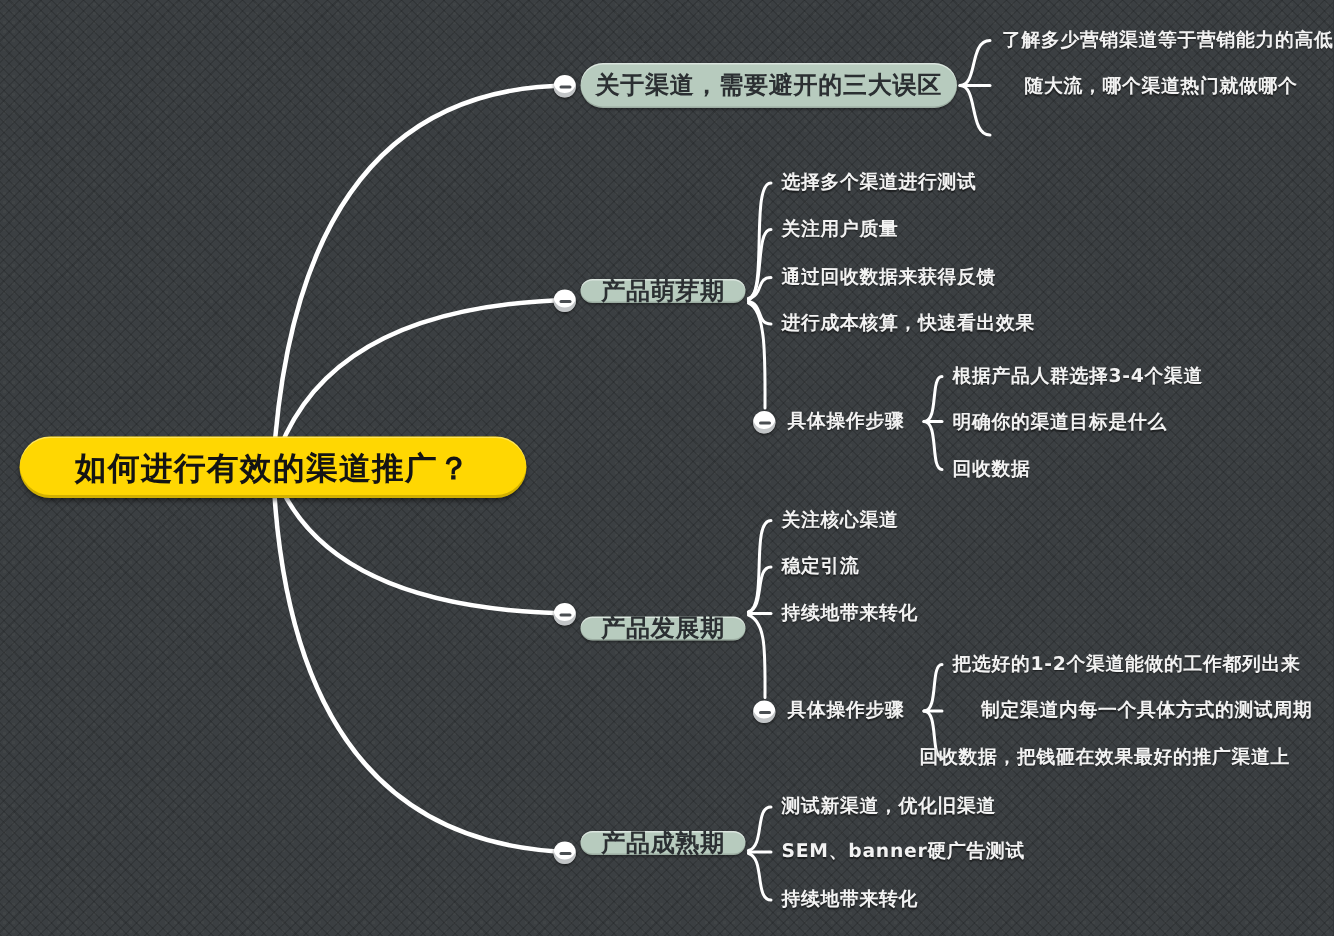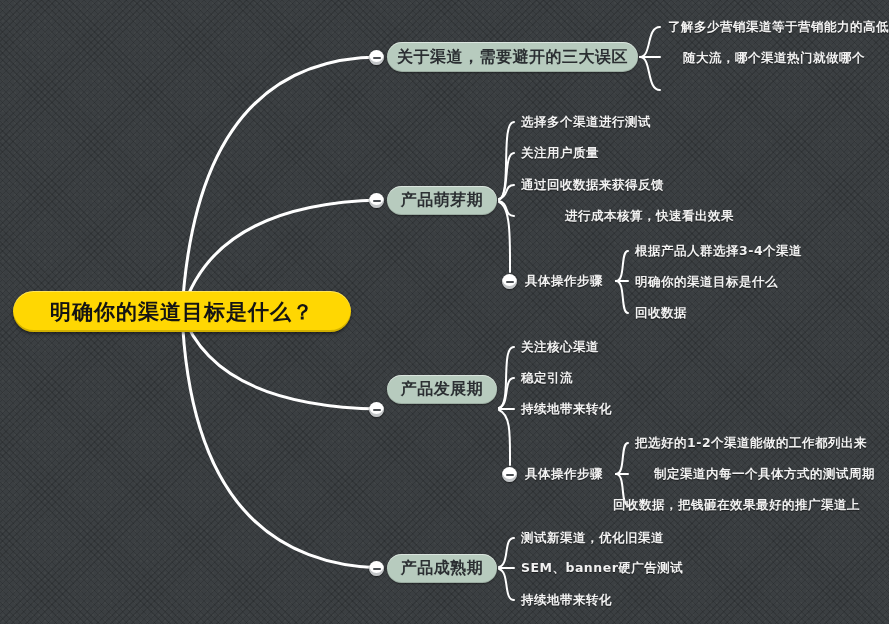--- a/index.html
+++ b/index.html
@@ -24,32 +24,32 @@
     position:absolute;left:13px;top:291px;width:338px;height:41px;
     background:var(--root-fill,#ffd702);
     border-radius:21px;
     display:flex;align-items:center;justify-content:center;
     color:var(--root-text,#141414);
     font-size:21px;font-weight:700;letter-spacing:1px;white-space:nowrap;
     box-shadow:inset 0 1px 0 rgba(255,255,255,.35), inset 0 -2px 0 rgba(0,0,0,.18), 0 2px 3px rgba(0,0,0,.45);
     cursor:default;
   }
   .pill{
-    position:absolute;height:29px;
+    position:absolute;height:16px;
     background:var(--branch-fill,#b7cbbe);
     border-radius:15px;
     display:flex;align-items:center;justify-content:center;
     color:var(--branch-text,#2b2f32);
     font-size:16px;font-weight:700;letter-spacing:.5px;white-space:nowrap;
     box-shadow:inset 0 1px 0 rgba(255,255,255,.5), inset 0 -1px 0 rgba(0,0,0,.15), 0 1px 2px rgba(0,0,0,.4);
     cursor:default;
   }
   .b1{left:387px;top:42px;width:251px;}
   .b2{left:387px;top:186px;width:110px;}
-  .b3{left:387px;top:375px;width:110px;}
+  .b3{left:387px;top:411px;width:110px;}
   .b4{left:387px;top:554px;width:110px;}
 
   .label{
     position:absolute;transform:translateY(-50%);
     color:var(--child-text,#f2f2f2);
     font-size:12.5px;font-weight:700;letter-spacing:.5px;white-space:nowrap;
     text-shadow:0 1px 1px rgba(0,0,0,.55);
     cursor:default;
   }
   .marker{
@@ -96,21 +96,21 @@
       <path class="sub" d="M616 474 C626 474 620 443 628 443"></path>
       <path class="sub" d="M616 474 C620 474 624 474 628 474"></path>
       <path class="sub" d="M616 474 C626 474 620 505 628 505"></path>
 
       <path class="sub" d="M499 567 C510 564 503 538 514 538"></path>
       <path class="sub" d="M499 568 C504 568 509 568 514 568"></path>
       <path class="sub" d="M499 569 C510 572 503 600 514 600"></path>
     </g>
   </svg>
 
-  <div class="root">明确你的渠道目标是什么？</div>
+  <div class="root">如何进行有效的渠道推广？</div>
 
   <div class="pill b1" style="height:30px;">关于渠道，需要避开的三大误区</div>
   <div class="pill b2">产品萌芽期</div>
   <div class="pill b3">产品发展期</div>
   <div class="pill b4">产品成熟期</div>
 
   <div class="marker" style="left:369px;top:50px;">
       <span class="minus"></span>
     </div>
   <div class="marker" style="left:369px;top:193px;">
@@ -128,21 +128,21 @@
   <div class="marker" style="left:502px;top:467px;">
       <span class="minus"></span>
     </div>
 
   <div class="label" style="left:668px;top:27px;">了解多少营销渠道等于营销能力的高低</div>
   <div class="label" style="left:668px;top:58px;margin-left:15px;">随大流，哪个渠道热门就做哪个</div>
 
   <div class="label" style="left:521px;top:122px;">选择多个渠道进行测试</div>
   <div class="label" style="left:521px;top:153px;">关注用户质量</div>
   <div class="label" style="left:521px;top:185px;">通过回收数据来获得反馈</div>
-  <div class="label" style="left:521px;top:216px;margin-left:44px;">进行成本核算，快速看出效果</div>
+  <div class="label" style="left:521px;top:216px;">进行成本核算，快速看出效果</div>
   <div class="label" style="left:525px;top:281px;">具体操作步骤</div>
   <div class="label" style="left:635px;top:251px;">根据产品人群选择3-4个渠道</div>
   <div class="label" style="left:635px;top:282px;">明确你的渠道目标是什么</div>
   <div class="label" style="left:635px;top:313px;">回收数据</div>
 
   <div class="label" style="left:521px;top:347px;">关注核心渠道</div>
   <div class="label" style="left:521px;top:378px;">稳定引流</div>
   <div class="label" style="left:521px;top:409px;">持续地带来转化</div>
   <div class="label" style="left:525px;top:474px;">具体操作步骤</div>
   <div class="label" style="left:635px;top:443px;">把选好的1-2个渠道能做的工作都列出来</div>

